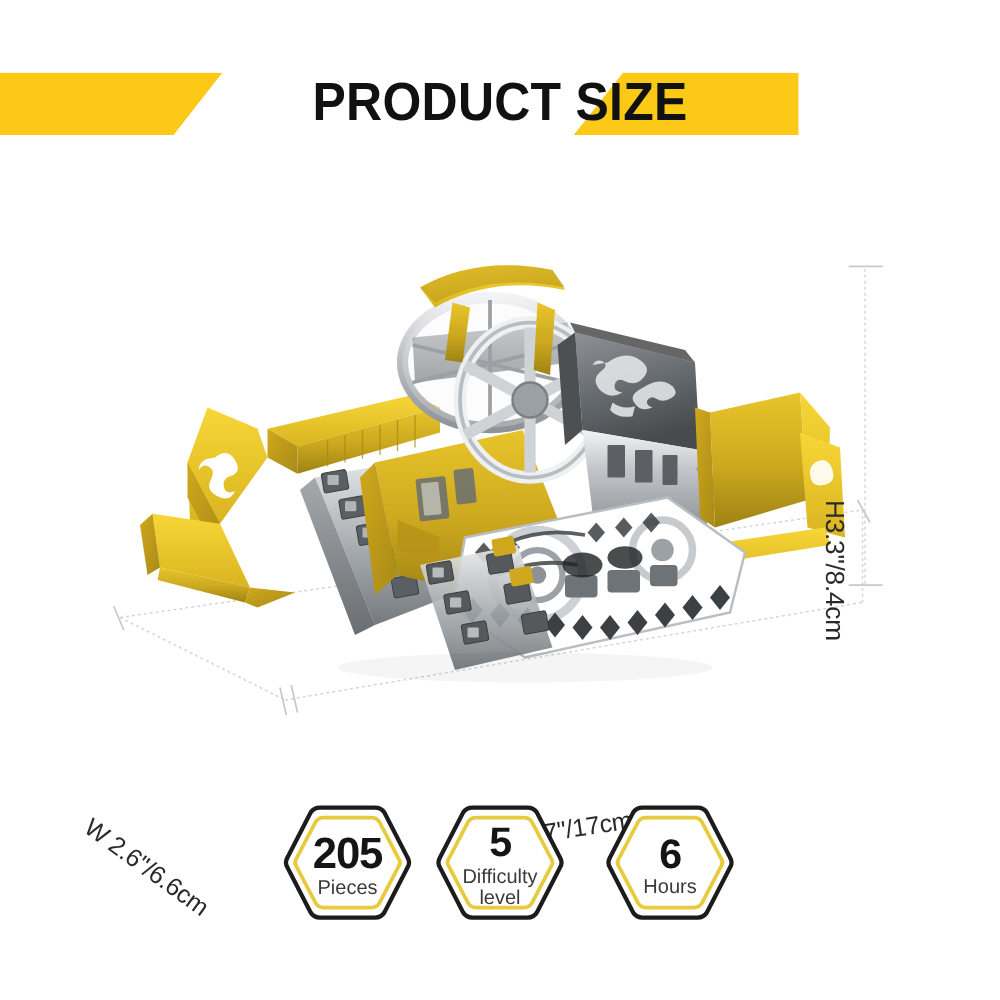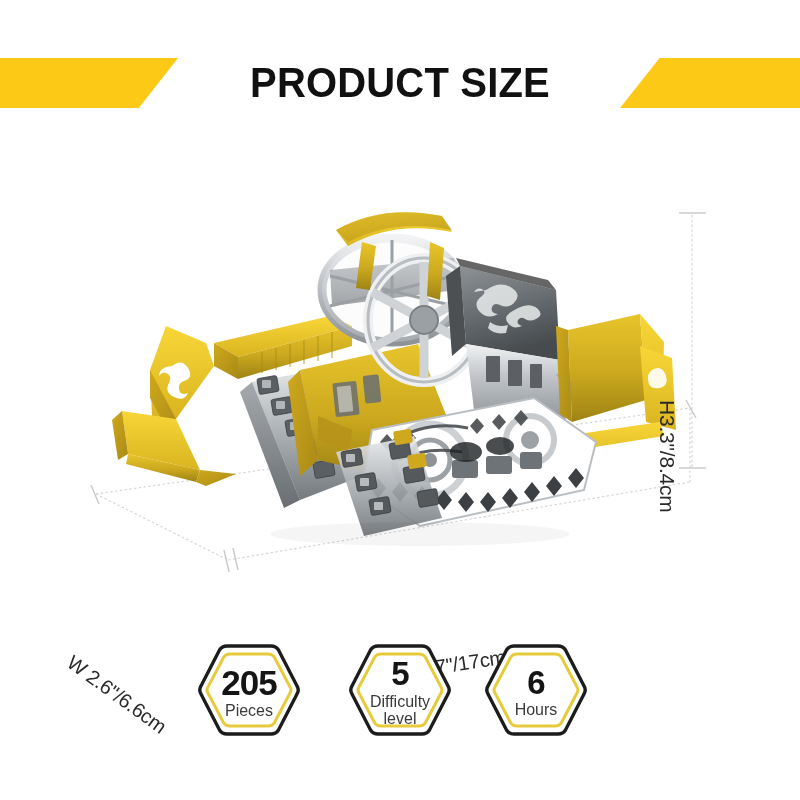--- a/index.html
+++ b/index.html
@@ -15,21 +15,21 @@
     overflow: hidden;
     font-family: "Liberation Sans", sans-serif;
     -webkit-font-smoothing: antialiased;
   }
 
   
   #header-band {
     position: absolute;
     left: 0;
     top: 58px;
-    width: 800px;
+    width: 639px;
     height: 50px;
   }
   .banner {
     position: absolute;
     top: 0;
     height: 50px;
     background: #FCC917;
   }
   #banner-left {
     left: 0;
@@ -110,21 +110,21 @@
     top: 640px;
     width: 800px;
     height: 110px;
   }
   .badge {
     position: absolute;
     top: 0;
     width: 104px;
     height: 104px;
   }
-  #badge-pieces     { left: 197px; }
+  #badge-pieces     { left: 226px; }
   #badge-difficulty { left: 348px; }
   #badge-hours      { left: 484px; }
 
   .badge svg {
     position: absolute;
     left: 0;
     top: 0;
   }
   .badge-text {
     position: absolute;

